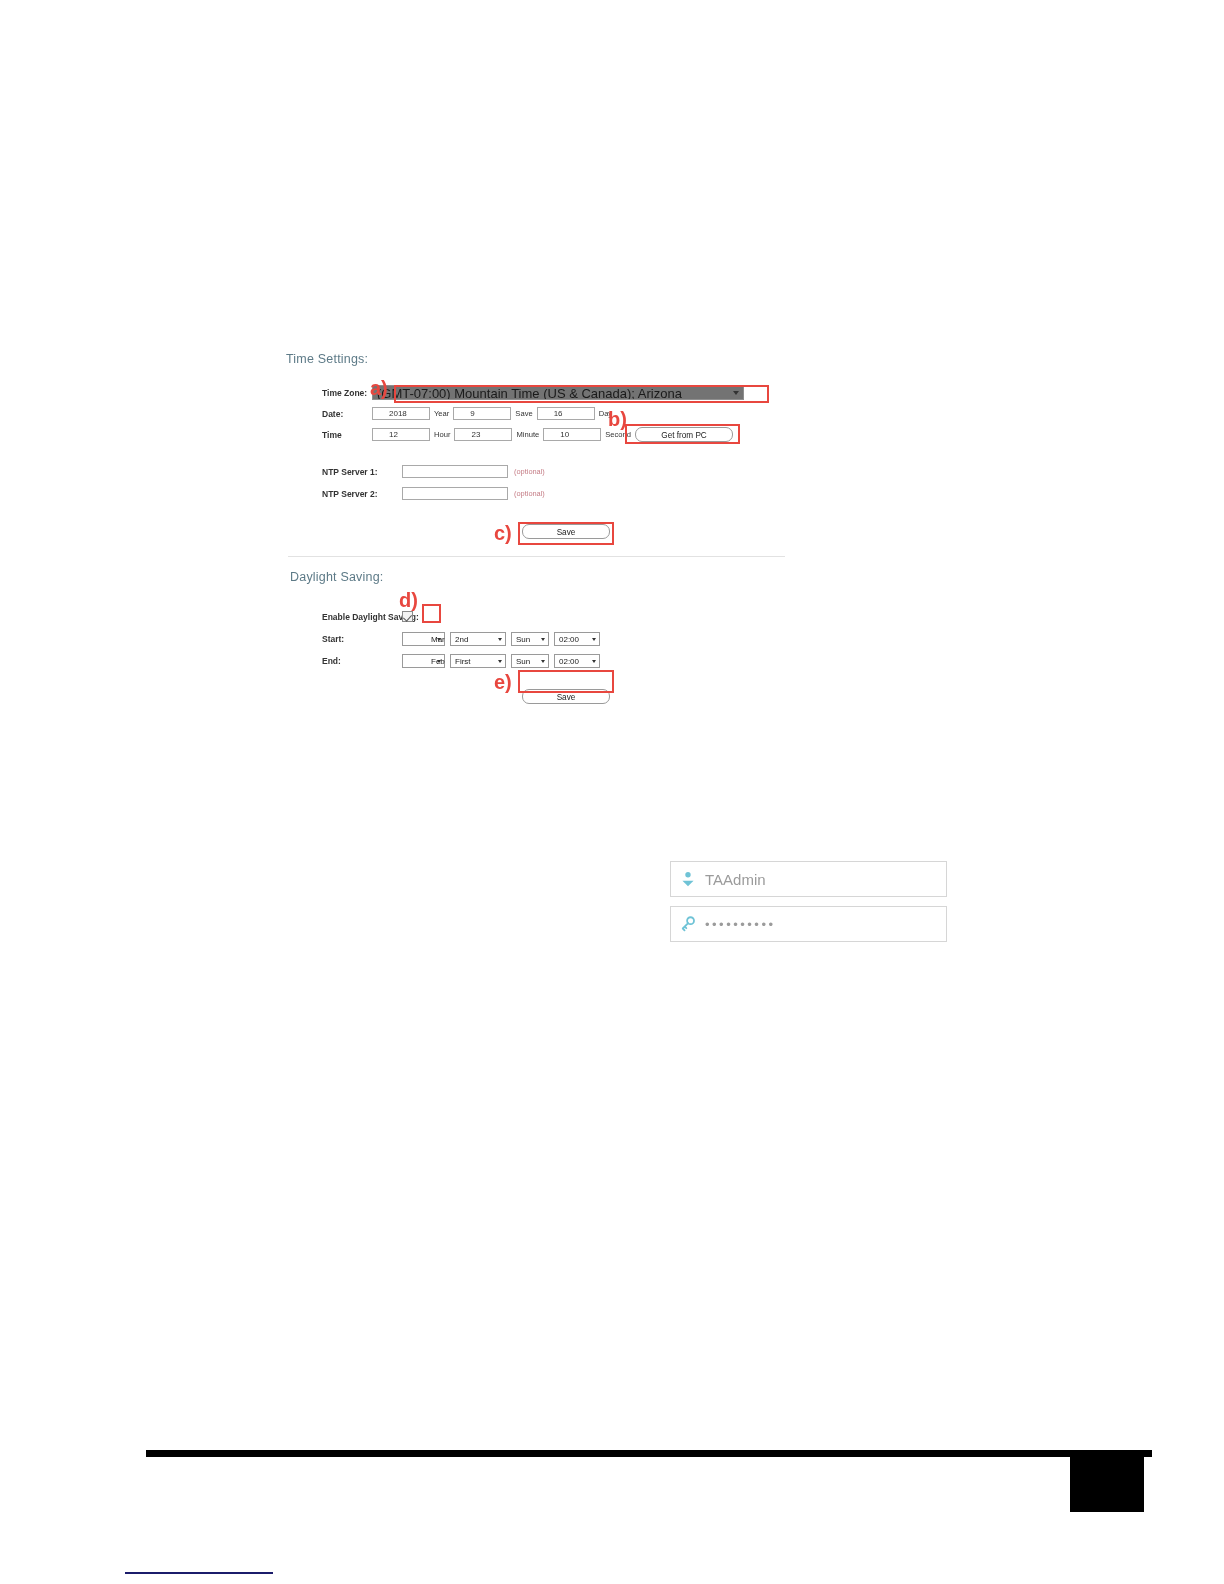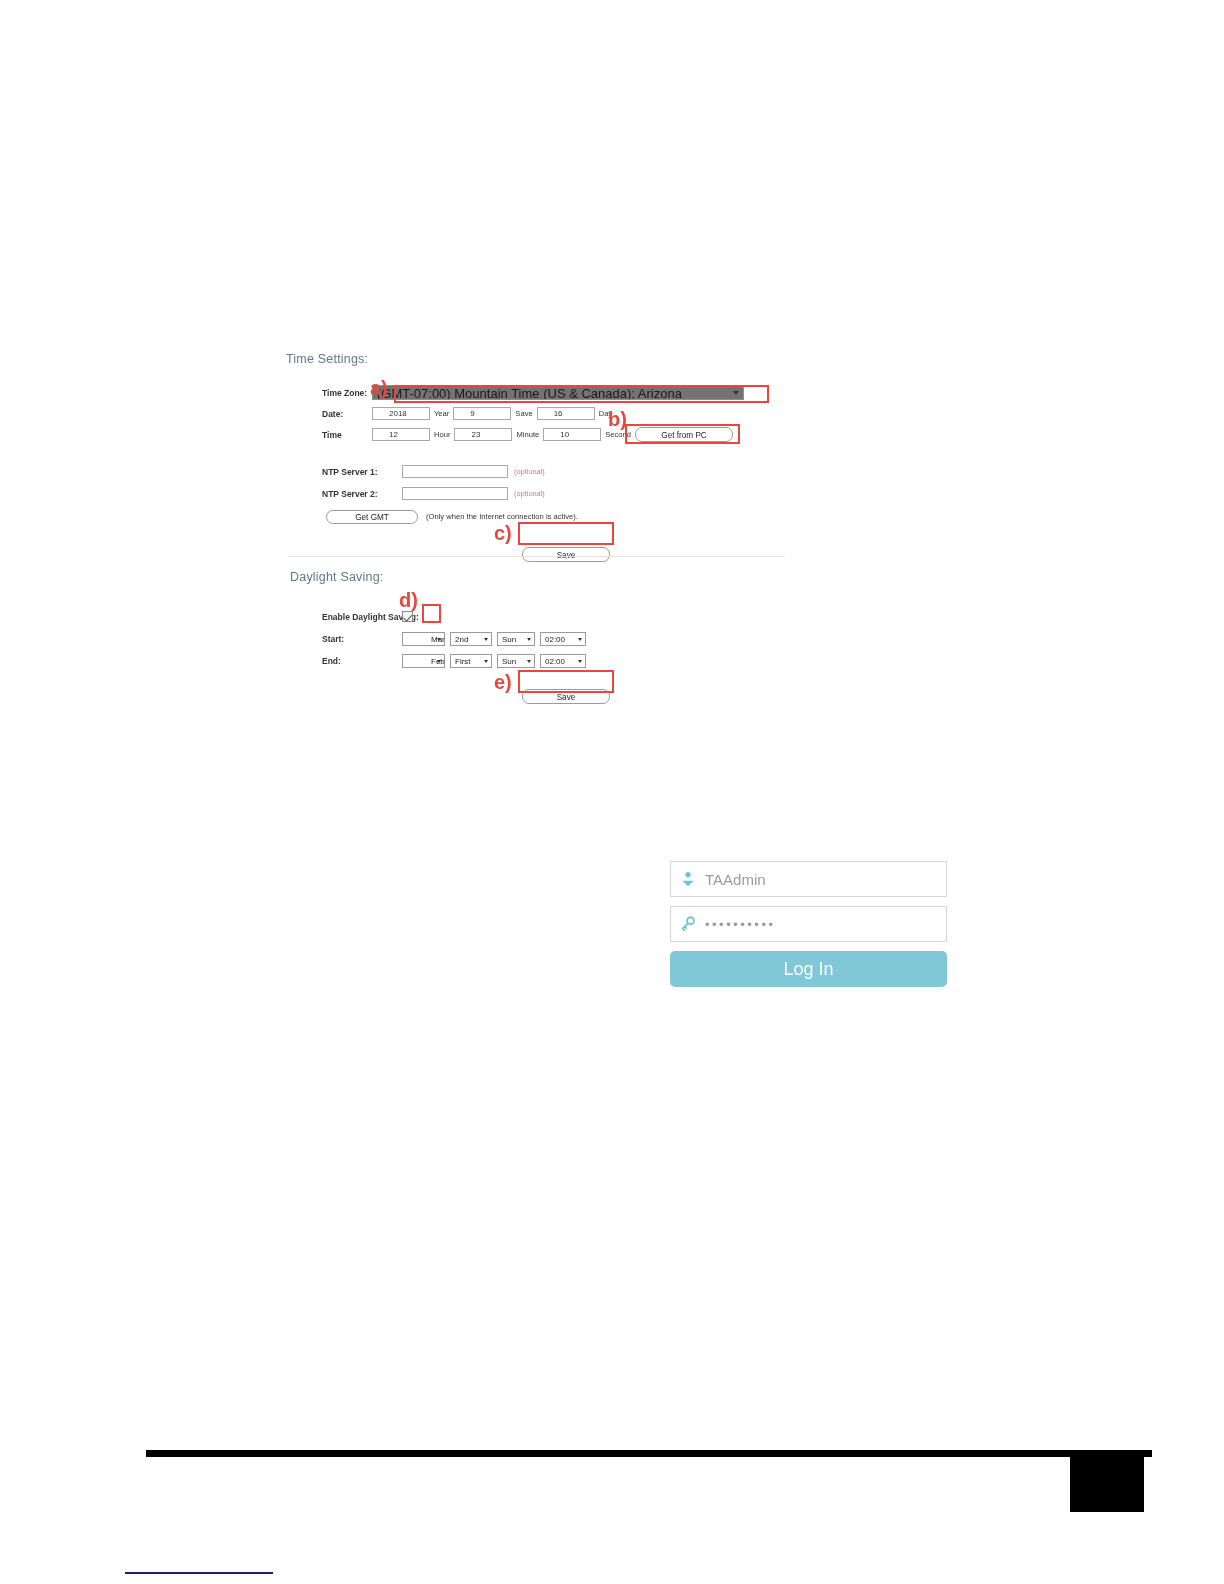--- a/index.html
+++ b/index.html
@@ -178,21 +178,21 @@
   }
   .mini-sel .caret {
     position: absolute;
     right: 3px; top: 5px;
     width: 0; height: 0;
     border-left: 2.6px solid transparent;
     border-right: 2.6px solid transparent;
     border-top: 3.6px solid #333;
   }
   .w-mon { width: 38px; padding-left: 28px; }
-  .w-ord { width: 42px; }
+  .w-ord { width: 56px; }
   .w-day { width: 38px; }
   .w-tim { width: 46px; }
 
   .chk {
     width: 11px;
     height: 11px;
     border: 1px solid #8a8a8a;
     background: #f3f3f3;
     display: inline-block;
     position: relative;
@@ -328,25 +328,20 @@
       <input class="txt ntp" value="" style="">
       <span class="optional">(optional)</span>
     </div>
 
     <div class="form-row" style="margin-top:5px;">
       <span class="lbl" style="width:116px;">NTP Server 2:</span>
       <input class="txt ntp" value="" style="">
       <span class="optional">(optional)</span>
     </div>
 
-    <div class="form-row" style="margin-top:6px;">
-      <span style="width:40px;"></span>
-      <button class="btn btn-gmt">Get GMT</button>
-      <span class="note">(Only when the Internet connection is active).</span>
-    </div>
 
     <div class="form-row" style="margin-top:21px;">
       <span style="width:236px;"></span>
       <button class="btn btn-save">Save</button>
     </div>
   </div>
 
   <div class="hr"></div>
 
   <div class="dls">
@@ -433,20 +428,19 @@
     <div class="login-field">
       <span class="ico">
         <svg width="18" height="18" viewBox="0 0 24 24" aria-hidden="true">
           <circle cx="15.4" cy="7.6" r="4.6" fill="none" stroke="#6fc3d6" stroke-width="2.4"></circle>
           <path d="M12.2 10.8 L5 18 M5 18 l2.4 2.4 M7.6 15.4 l2.2 2.2" stroke="#6fc3d6" stroke-width="2.4" fill="none" stroke-linecap="round"></path>
         </svg>
       </span>
       <span class="dots">••••••••••</span>
     </div>
 
-    <button class="login-btn">Log In</button>
   </div>
 
   <div class="footer-rule"></div>
   <div class="footer-block"></div>
   <div class="footer-line-blue"></div>
 
 </div>
 
 </body></html>

